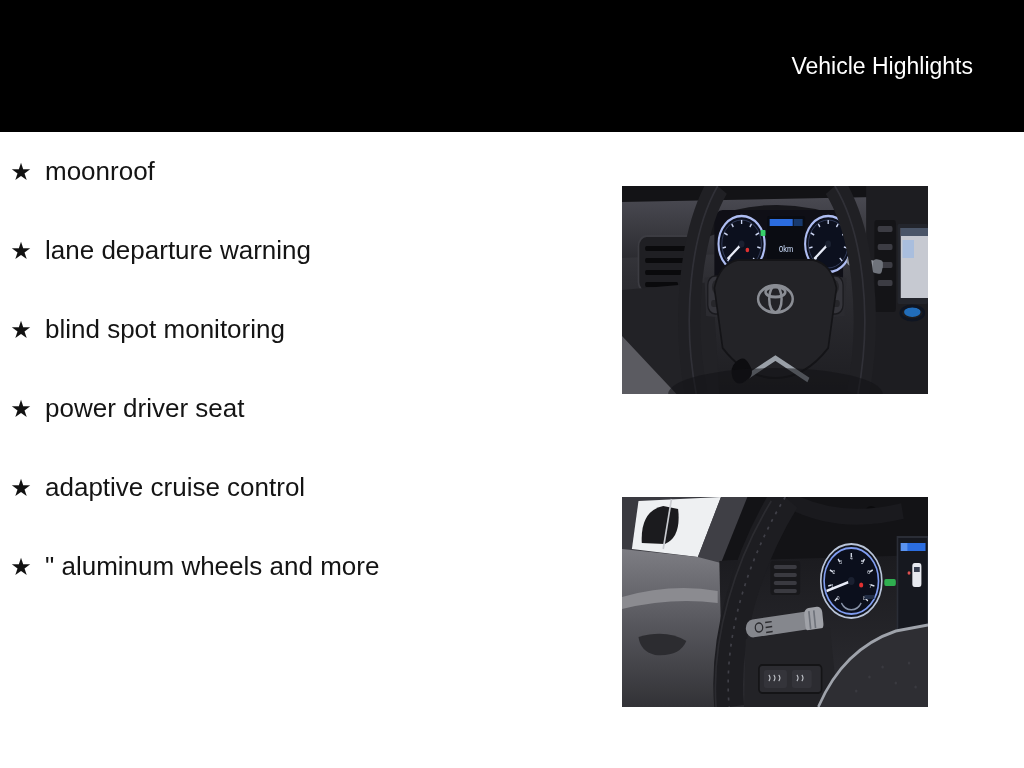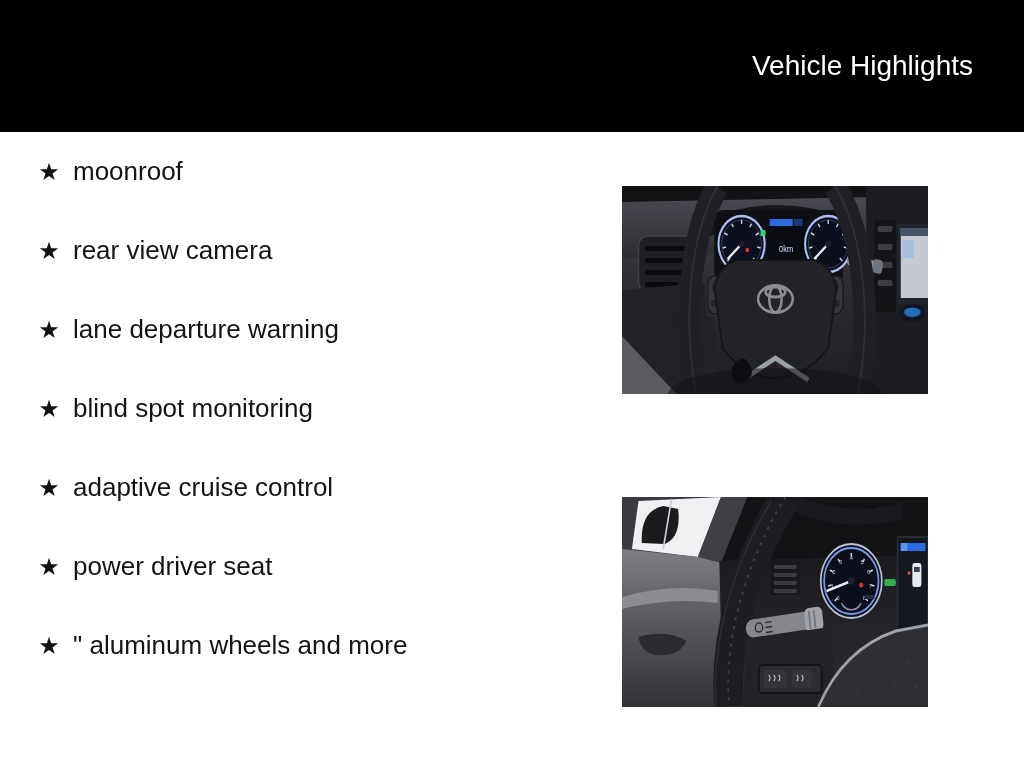--- a/index.html
+++ b/index.html
@@ -2,49 +2,48 @@
 <html><head>
 <meta charset="utf-8">
 <style>
   * { margin:0; padding:0; box-sizing:border-box; }
   html, body { width:1024px; height:768px; background:#ffffff; overflow:hidden;
                font-family:"Liberation Sans", sans-serif; }
   .page { position:relative; width:1024px; height:768px; background:#ffffff; }
 
   .header { position:absolute; top:0; left:0; width:1024px; height:132px; background:#000000; }
   .header-title { position:absolute; top:0; right:51px; height:132px; line-height:132px;
-                  color:#ffffff; font-size:28px; font-weight:400; white-space:nowrap; }
+                  color:#ffffff; font-size:23px; font-weight:400; white-space:nowrap; }
 
   .features { position:absolute; top:132px; left:0; list-style:none; width:600px; }
   .feature-item { height:79px; line-height:79px; font-size:26px; color:#141414;
-                  white-space:nowrap; padding-left:10px;margin-left:28px; }
+                  white-space:nowrap; padding-left:10px; }
   .star { display:inline-block; width:22px; font-size:24px; color:#111111;
           margin-right:13px; text-align:center; }
 
   .photo { position:absolute; left:622px; width:306px; overflow:hidden; background:#2a2a2e; }
   .photo-1 { top:186px; height:208px; }
   .photo-2 { top:497px; height:210px; }
   .photo svg { display:block; width:100%; height:100%; }
 </style>
 </head>
 <body>
 
 <div class="page">
 
   <div class="header">
     <div class="header-title">Vehicle Highlights</div>
   </div>
 
   <ul class="features">
     <li class="feature-item"><span class="star">★</span><span>moonroof</span></li>
-    <li class="feature-item"><span class="star">★</span><span>rear view camera</span></li>
     <li class="feature-item"><span class="star">★</span><span>lane departure warning</span></li>
     <li class="feature-item"><span class="star">★</span><span>blind spot monitoring</span></li>
+    <li class="feature-item"><span class="star">★</span><span>power driver seat</span></li>
     <li class="feature-item"><span class="star">★</span><span>adaptive cruise control</span></li>
-    <li class="feature-item"><span class="star">★</span><span>power driver seat</span></li>
     <li class="feature-item"><span class="star">★</span><span>" aluminum wheels and more</span></li>
   </ul>
 
   <div class="photo photo-1" role="img" aria-label="Toyota steering wheel with instrument cluster, blue illuminated gauges and infotainment screen">
     <svg viewBox="0 0 371 208" preserveAspectRatio="none">
       <defs>
         <linearGradient id="p1bg" x1="0" y1="0" x2="0" y2="1">
           <stop offset="0" stop-color="#45454c"></stop>
             <stop offset="0.45" stop-color="#2e2e33"></stop>
             <stop offset="1" stop-color="#1d1d21"></stop>

